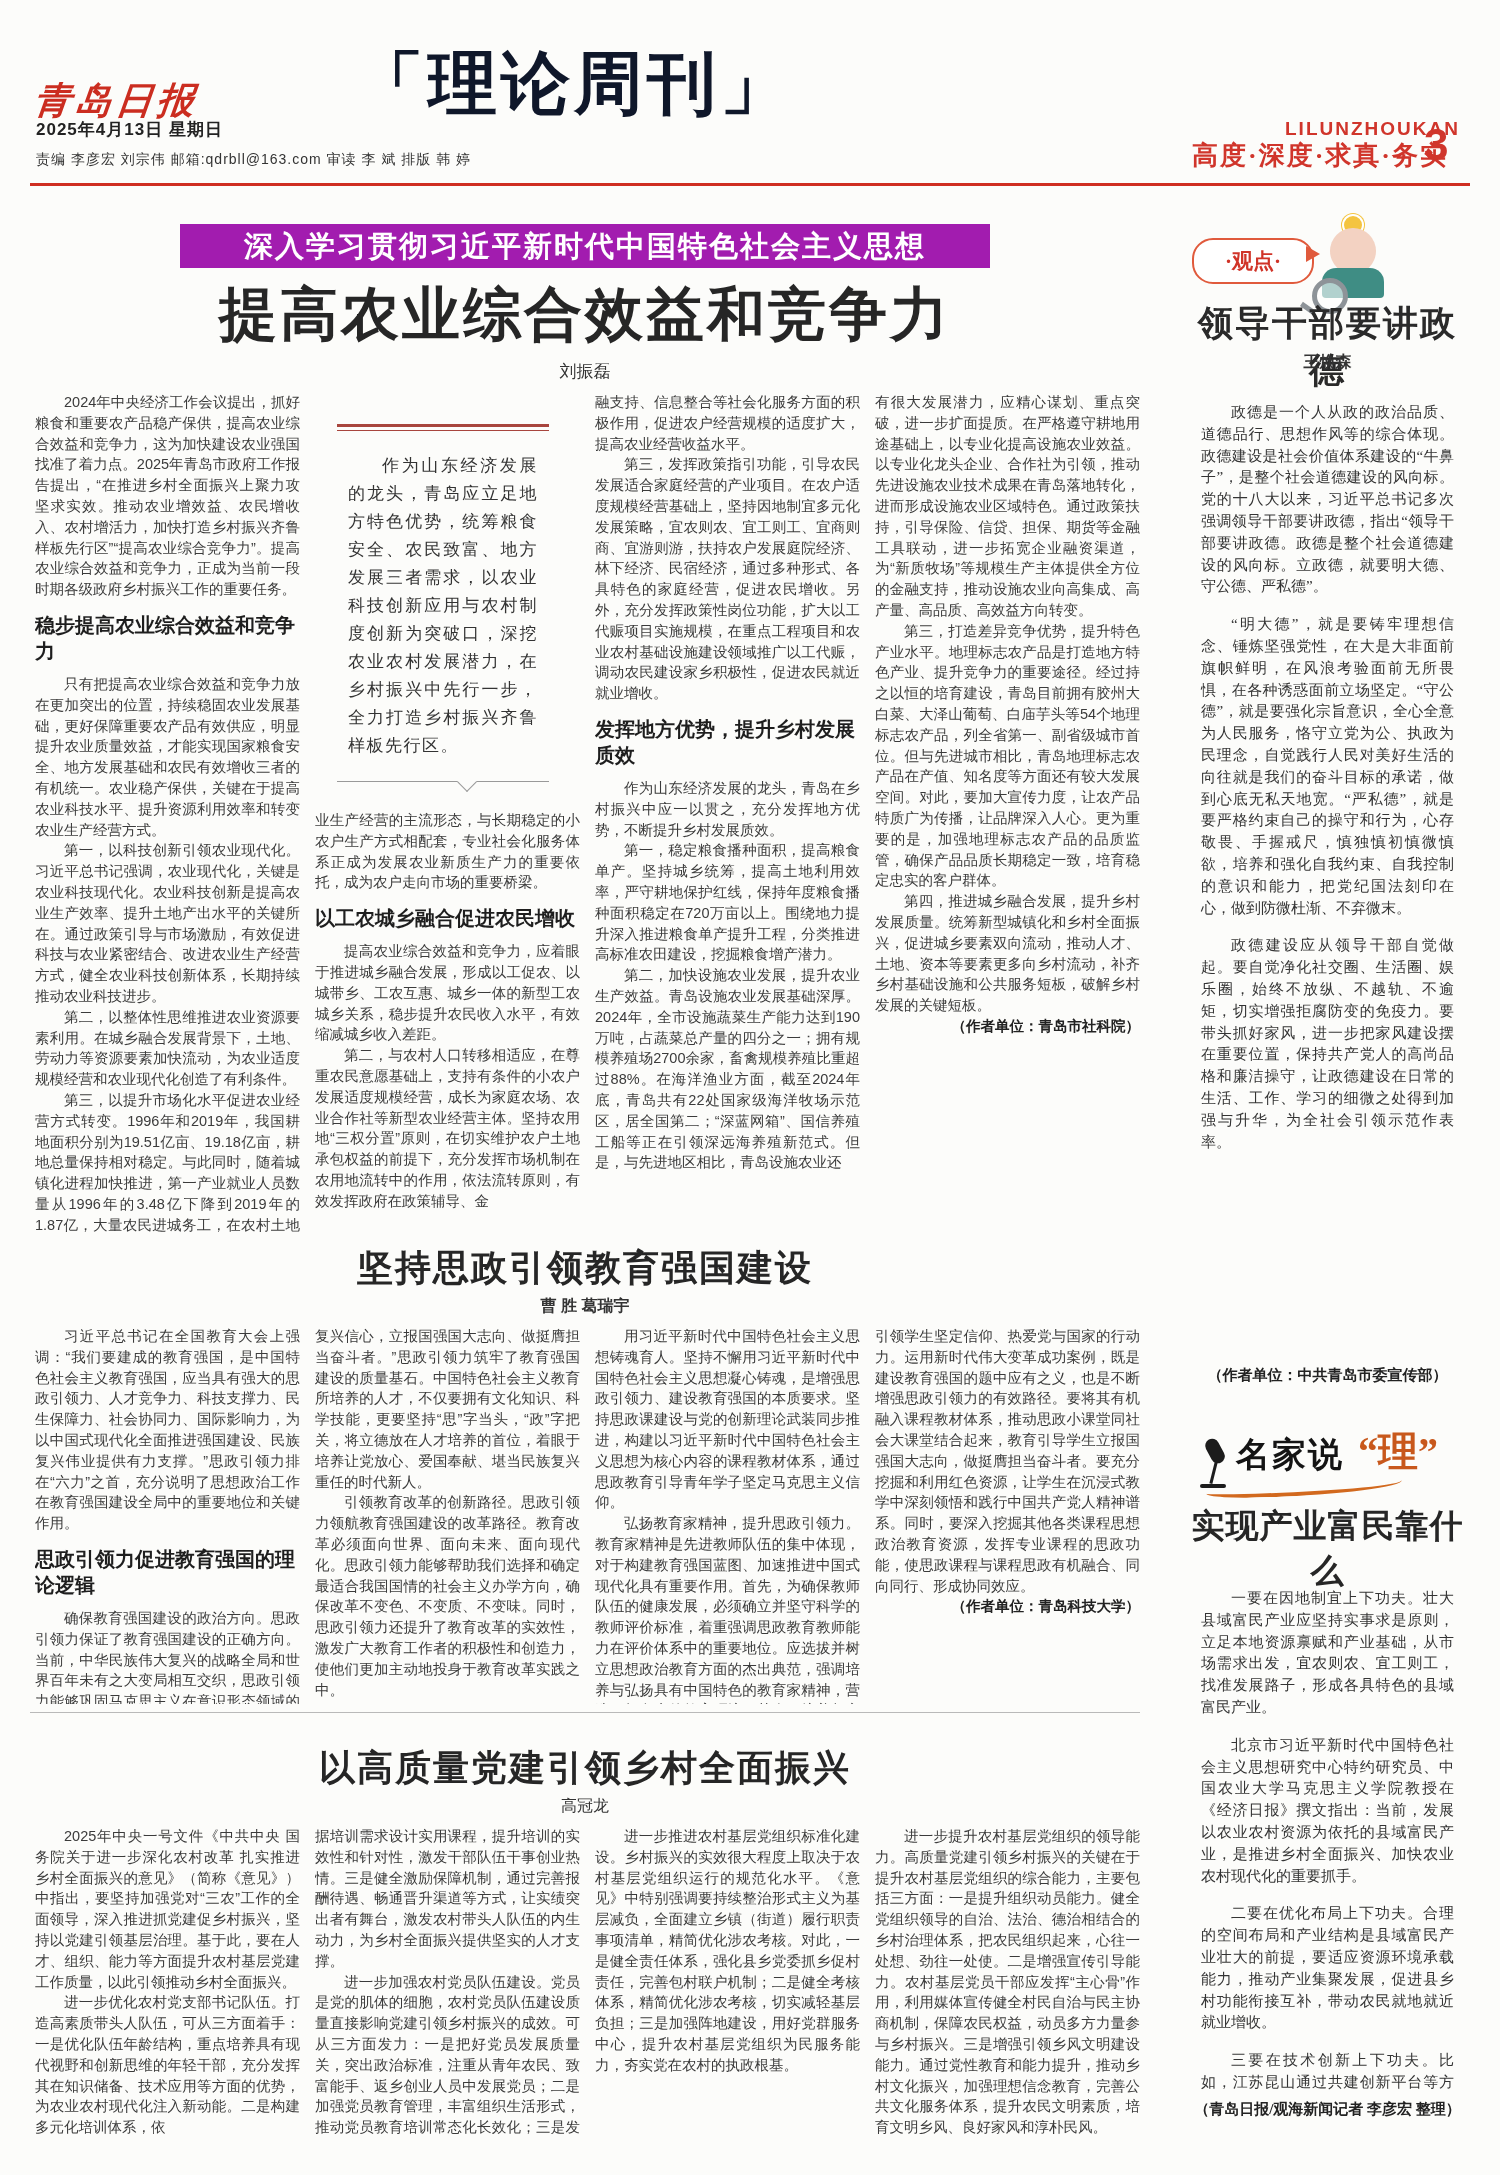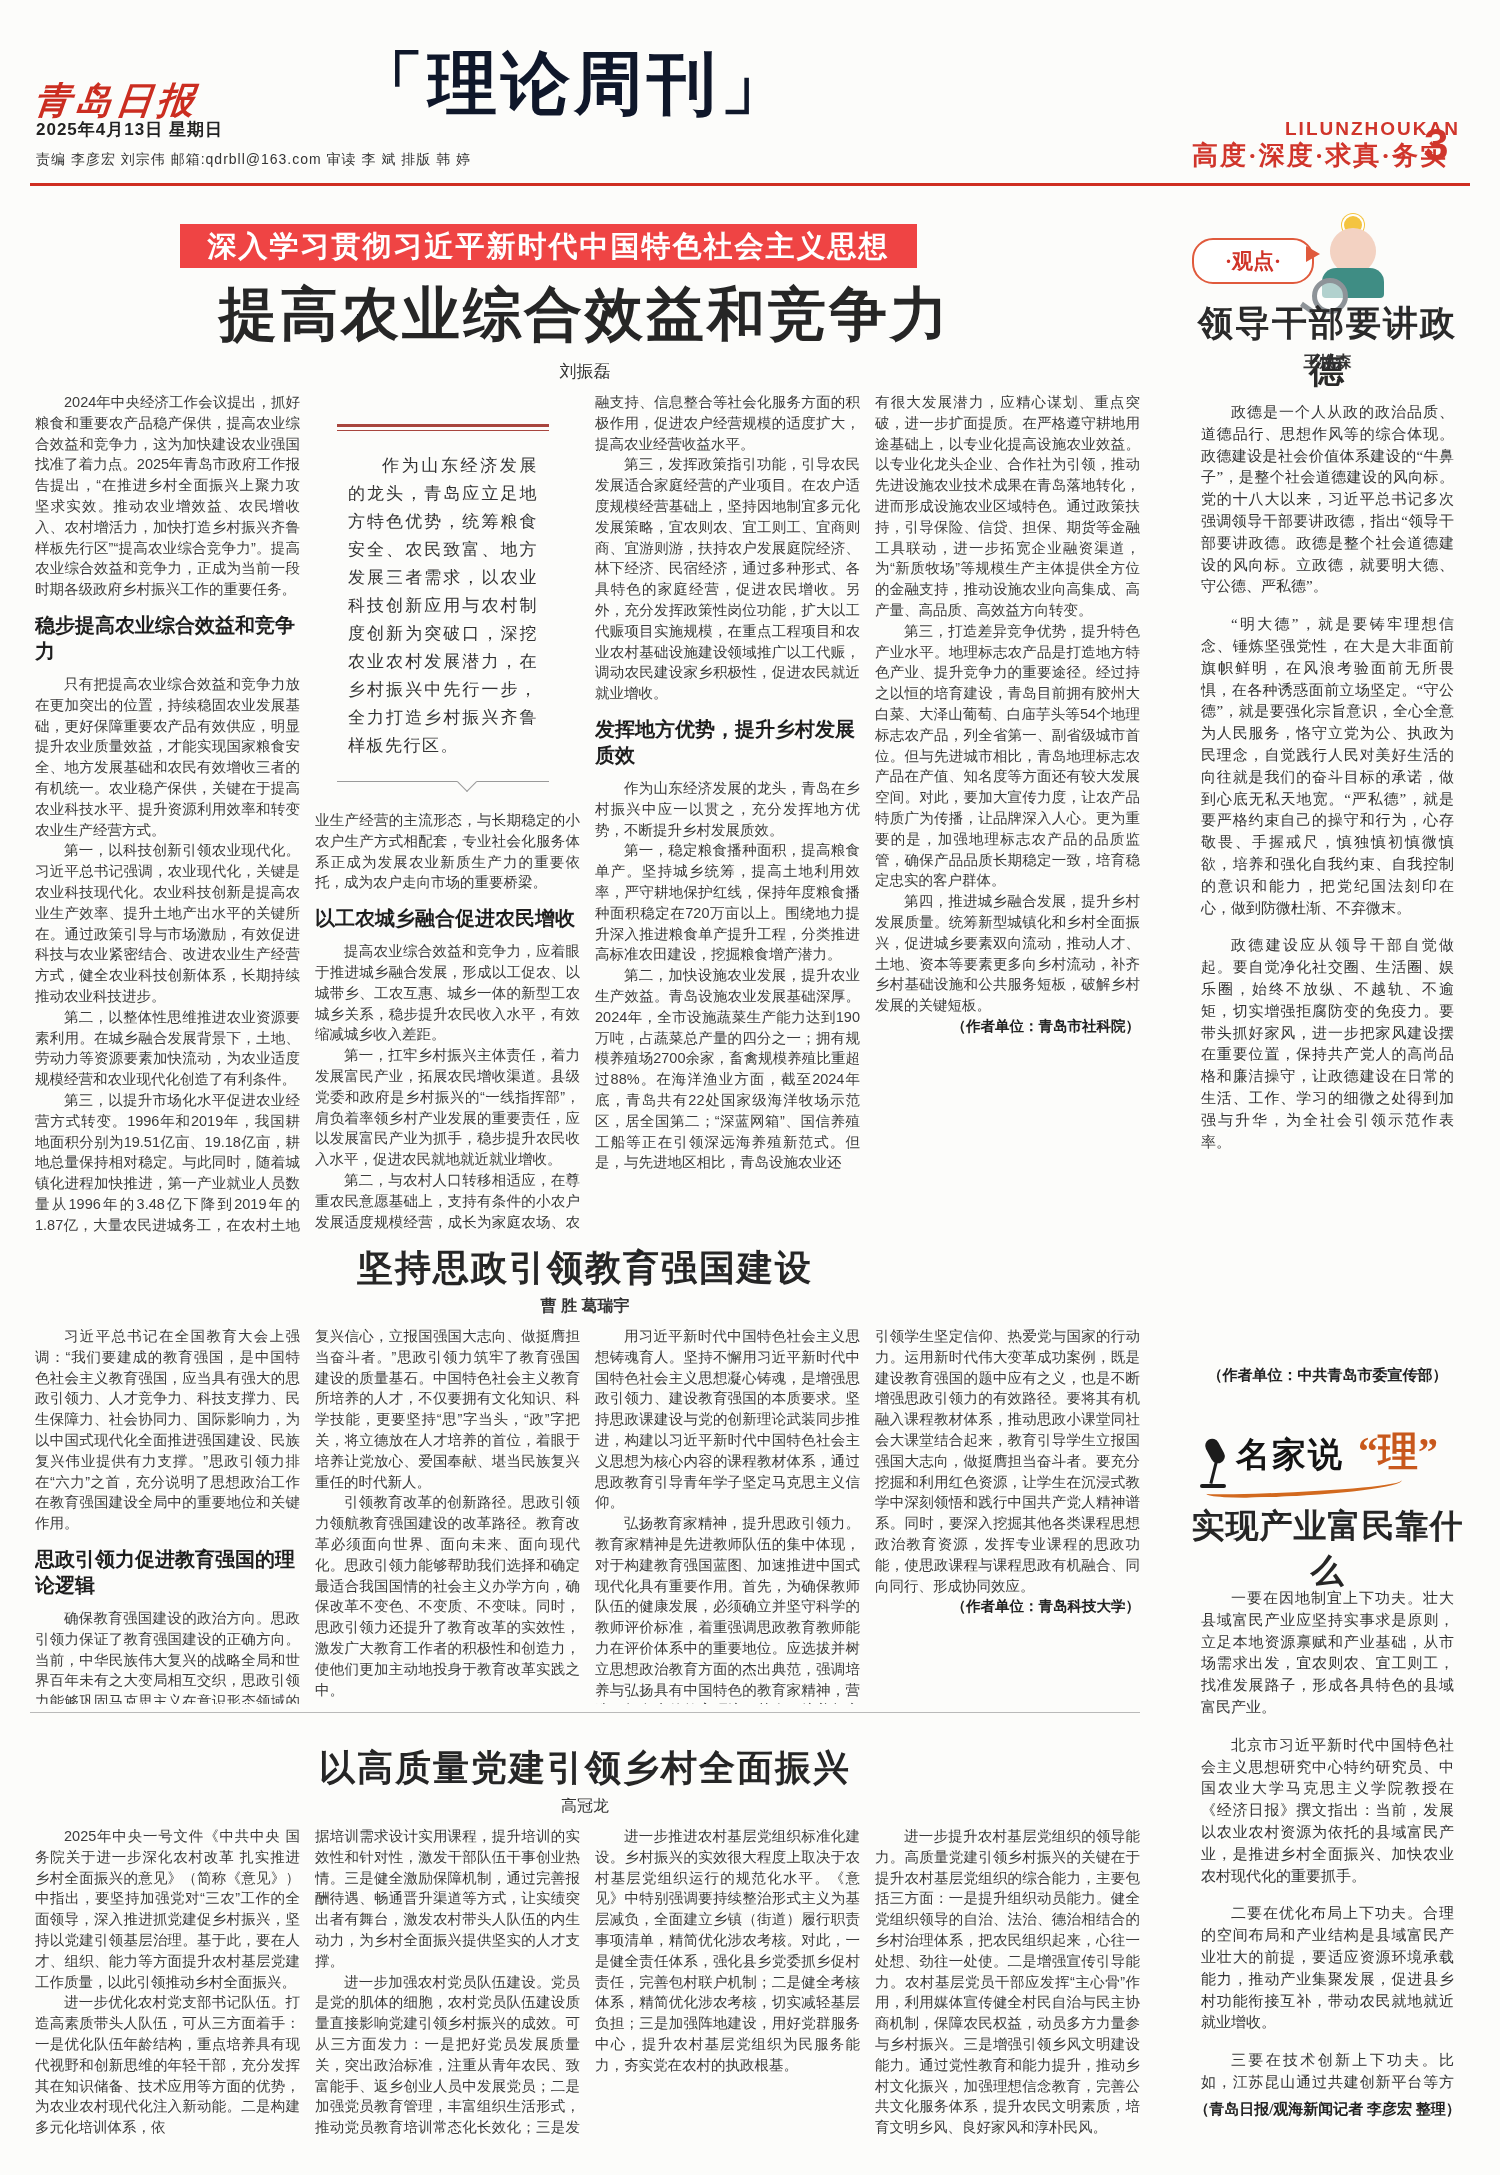--- a/index.html
+++ b/index.html
@@ -12,21 +12,21 @@
   .dateline{left:36px;top:118px;font-size:17px;font-weight:bold;color:#222;letter-spacing:1px;}
   .staffline{left:36px;top:151px;font-size:14px;color:#333;letter-spacing:1px;}
   .paper-title{left:355px;top:38px;font-family:"Liberation Serif",serif;font-weight:bold;
                font-size:69px;color:#0f172a;letter-spacing:4px;}
   .pinyin{left:1285px;top:118px;font-size:19px;font-weight:bold;color:#d0352b;letter-spacing:2px;}
   .slogan{left:1172px;top:138px;font-size:26px;font-weight:bold;color:#d0352b;letter-spacing:2px;
           font-family:"Liberation Serif",serif;margin-left:20px;}
   .pageno{left:1424px;top:120px;font-size:44px;font-weight:bold;color:#d0352b;}
   .redrule{left:30px;top:183px;width:1440px;height:3px;background:#cf2e21;}
   
-  .kicker{left:180px;top:224px;width:737px;height:44px;background:#ef4444;color:#fff;
+  .kicker{left:180px;top:224px;width:810px;height:44px;background:#a21caf;color:#fff;
           font-family:"Liberation Serif",serif;font-weight:bold;font-size:29px;
           line-height:44px;text-align:center;letter-spacing:2px;}
   .headline1{left:30px;top:276px;width:1110px;text-align:center;
              font-family:"Liberation Serif",serif;font-weight:bold;font-size:58px;
              color:#262626;letter-spacing:3px;}
   .byline1{left:30px;top:360px;width:1110px;text-align:center;font-size:17px;color:#333;}
   .ncol{position:absolute;width:265px;overflow:hidden;font-size:14.5px;line-height:20.8px;
         color:#3b3b3b;text-align:justify;}
   .ncol p{margin:0;text-indent:2em;}
   .ncol p.cont{text-indent:0;}
@@ -115,21 +115,20 @@
     <div class="quotebox">
       <div class="qrule"></div>
       <p class="qtext">作为山东经济发展的龙头，青岛应立足地方特色优势，统筹粮食安全、农民致富、地方发展三者需求，以农业科技创新应用与农村制度创新为突破口，深挖农业农村发展潜力，在乡村振兴中先行一步，全力打造乡村振兴齐鲁样板先行区。</p>
       <div class="notchline">
           <span class="notch"></span>
         </div>
     </div>
     <p class="cont">业生产经营的主流形态，与长期稳定的小农户生产方式相配套，专业社会化服务体系正成为发展农业新质生产力的重要依托，成为农户走向市场的重要桥梁。</p>
     <h3 class="colsub">以工农城乡融合促进农民增收</h3>
     <p>提高农业综合效益和竞争力，应着眼于推进城乡融合发展，形成以工促农、以城带乡、工农互惠、城乡一体的新型工农城乡关系，稳步提升农民收入水平，有效缩减城乡收入差距。</p>
-    <p>第一，扛牢乡村振兴主体责任，着力发展富民产业，拓展农民增收渠道。县级党委和政府是乡村振兴的“一线指挥部”，肩负着率领乡村产业发展的重要责任，应以发展富民产业为抓手，稳步提升农民收入水平，促进农民就地就近就业增收。</p>
     <p>第二，与农村人口转移相适应，在尊重农民意愿基础上，支持有条件的小农户发展适度规模经营，成长为家庭农场、农业合作社等新型农业经营主体。坚持农用地“三权分置”原则，在切实维护农户土地承包权益的前提下，充分发挥市场机制在农用地流转中的作用，依法流转原则，有效发挥政府在政策辅导、金</p>
   </div>
 
   <div class="ncol" style="left:595px;top:392px;height:840px;">
     <p class="cont">融支持、信息整合等社会化服务方面的积极作用，促进农户经营规模的适度扩大，提高农业经营收益水平。</p>
     <p>第三，发挥政策指引功能，引导农民发展适合家庭经营的产业项目。在农户适度规模经营基础上，坚持因地制宜多元化发展策略，宜农则农、宜工则工、宜商则商、宜游则游，扶持农户发展庭院经济、林下经济、民宿经济，通过多种形式、各具特色的家庭经营，促进农民增收。另外，充分发挥政策性岗位功能，扩大以工代赈项目实施规模，在重点工程项目和农业农村基础设施建设领域推广以工代赈，调动农民建设家乡积极性，促进农民就近就业增收。</p>
     <h3 class="colsub">发挥地方优势，提升乡村发展质效</h3>
     <p>作为山东经济发展的龙头，青岛在乡村振兴中应一以贯之，充分发挥地方优势，不断提升乡村发展质效。</p>
     <p>第一，稳定粮食播种面积，提高粮食单产。坚持城乡统筹，提高土地利用效率，严守耕地保护红线，保持年度粮食播种面积稳定在720万亩以上。围绕地力提升深入推进粮食单产提升工程，分类推进高标准农田建设，挖掘粮食增产潜力。</p>
     <p>第二，加快设施农业发展，提升农业生产效益。青岛设施农业发展基础深厚。2024年，全市设施蔬菜生产能力达到190万吨，占蔬菜总产量的四分之一；拥有规模养殖场2700余家，畜禽规模养殖比重超过88%。在海洋渔业方面，截至2024年底，青岛共有22处国家级海洋牧场示范区，居全国第二；“深蓝网箱”、国信养殖工船等正在引领深远海养殖新范式。但是，与先进地区相比，青岛设施农业还</p>

